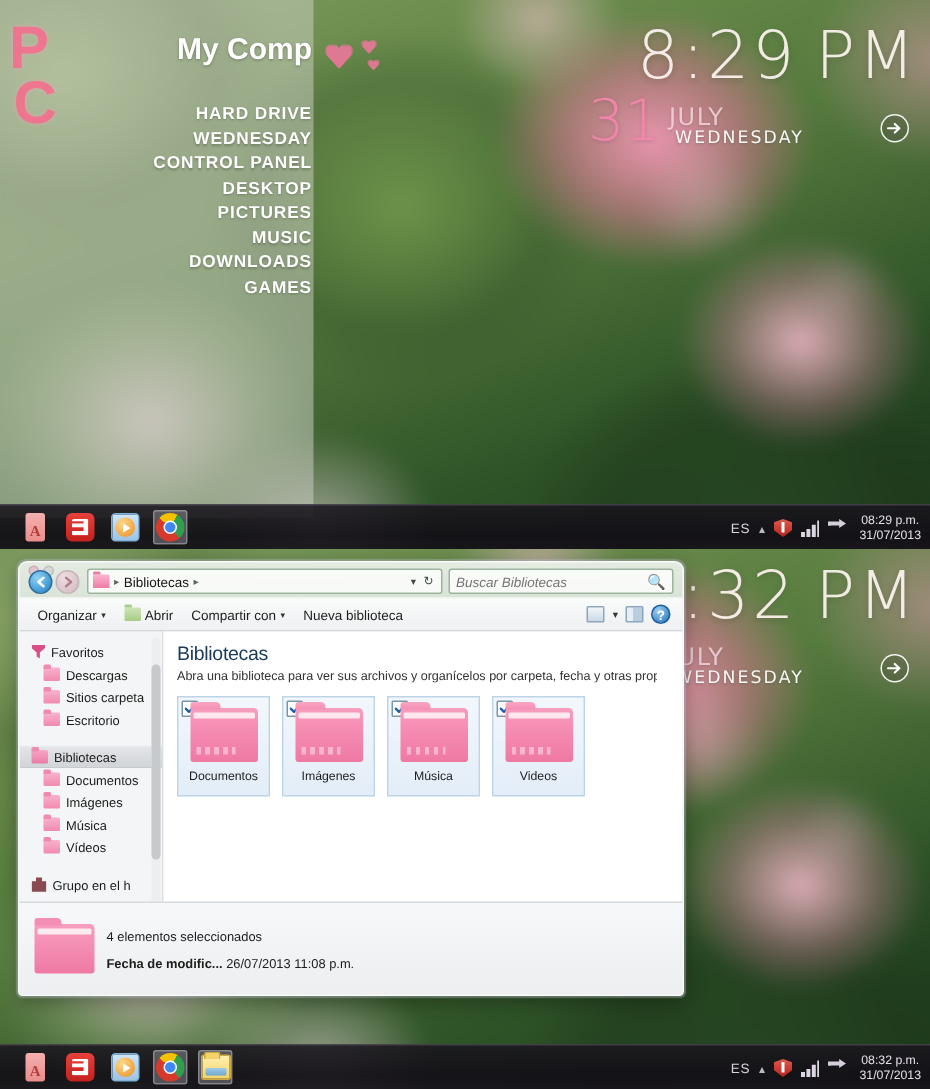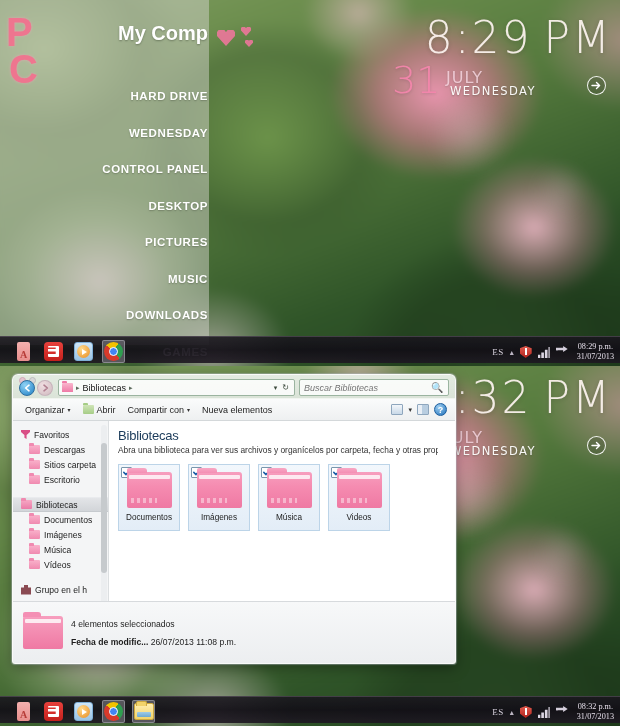--- a/index.html
+++ b/index.html
@@ -82,21 +82,20 @@
 
   .menu-list {
     position: absolute; left: 20px; top: 68px; width: 188px;
     text-align: right; list-style: none;
   }
   .menu-list li {
     color: #ffffff; font-size: 11.5px; font-weight: bold;
     letter-spacing: 0.6px; line-height: 16.5px;
     text-shadow: 0 1px 1.5px rgba(80,90,70,0.5);
     cursor: pointer;
-    margin-top: 20px;
   }
   .menu-list li.sep { margin-top: 8px; }
 
   
   .clock {
     position: absolute; right: 8px; top: 14px; width: 230px; text-align: right;
     pointer-events: none;
   }
   .clock .time {
     color: #fdf4f0; font-size: 44px; font-weight: 300;
@@ -131,24 +130,23 @@
     width: 19px; height: 19px; border-radius: 50%;
     border: 1.6px solid rgba(255,255,255,0.92);
     background: rgba(40,50,35,0.18);
     display: flex; align-items: center; justify-content: center;
     cursor: pointer;
   }
   .arrow-btn svg { display: block; }
 
   
   .taskbar {
-    position: absolute; left: 0; width: 620px; height: 27px;
+    position: absolute; left: 0; width: 620px; height: 42px;
     background: linear-gradient(180deg, rgba(26,22,30,0.88) 0%, rgba(18,14,22,0.92) 50%, rgba(30,24,34,0.9) 100%);
     border-top: 1px solid rgba(160,150,170,0.28);
-    font-family: Liberation Serif, serif;
   }
   .tb-icons { position: absolute; left: 12px; top: 3px; display: flex; gap: 7px; }
   .tb-ico {
     width: 23px; height: 23px; border-radius: 2px;
     display: flex; align-items: center; justify-content: center;
     cursor: pointer; position: relative;
   }
   .tb-ico.active { background: rgba(220,220,230,0.30); border: 1px solid rgba(230,230,240,0.35); }
   .ico-adobe { background: linear-gradient(180deg,#f3b0ae,#e98f8d); border-radius:2px;
     width:13px; height:19px; position:relative; }
@@ -509,21 +507,21 @@
       </div>
       <div class="tbtn">
         <span class="tb-openico"></span>
         <span>Abrir</span>
       </div>
       <div class="tbtn">
         <span>Compartir con</span>
         <span class="cv">▾</span>
       </div>
       <div class="tbtn">
-        <span>Nueva elementos</span>
+        <span>Nueva biblioteca</span>
       </div>
       <div class="tb-right">
         <span class="vw-ico"></span>
         <span class="vw-dot">▾</span>
         <span class="vw-pane"></span>
         <span class="help-ico">?</span>
       </div>
     </div>
 
     <div class="body-area">

